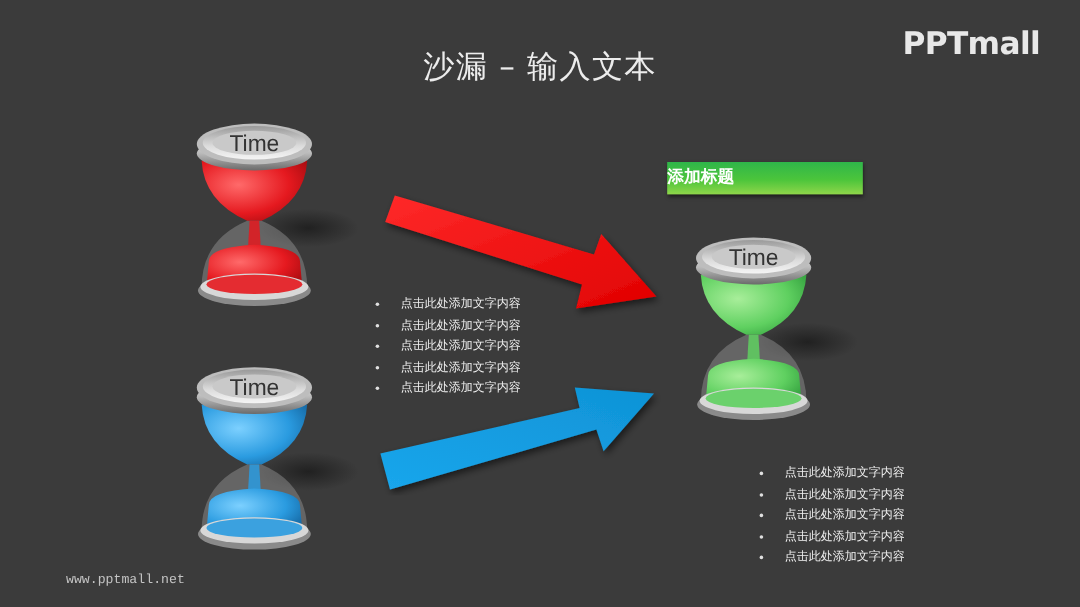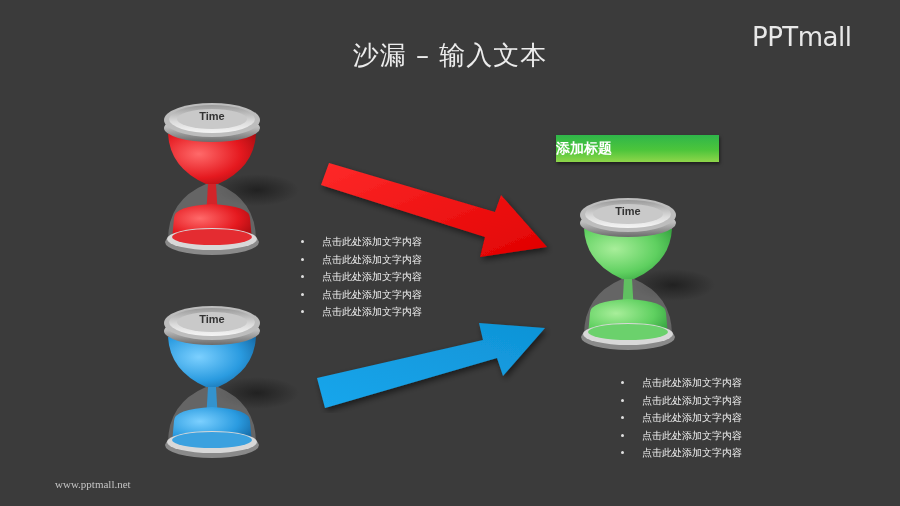--- a/index.html
+++ b/index.html
@@ -9,36 +9,36 @@
       font-family:"DejaVu Sans", sans-serif;
       position:relative;
     }
     .slide { position:absolute; left:0; top:0; width:900px; height:506px; background:#3b3b3b; }
     .title {
       position:absolute; left:0; width:900px; top:38px; text-align:center;
       color:#ececec; font-size:26px; letter-spacing:1px;
     }
     .logo {
       position:absolute; left:752px; top:22px; color:#e8e8e8;
-      font-family:"DejaVu Sans", sans-serif; font-weight:normal; font-size:26px;
+      font-family:"DejaVu Sans", sans-serif; font-weight:bold; font-size:26px;
       letter-spacing:-0.5px;
     }
     .footer {
       position:absolute; left:55px; top:478px; color:#c4c4c4; font-size:11px;
-      font-family:Liberation Serif, serif;
+      font-family:Liberation Mono, monospace;
     }
     .hourglass { position:absolute; width:120px; height:180px; }
     .hourglass svg { position:absolute; left:0; top:0; }
     .time-label {
       position:absolute; left:0; width:100px; top:12px; text-align:center;
-      color:#333; font-size:11px; font-weight:bold;
+      color:#333; font-size:19px; font-weight:normal;
       font-family:"Liberation Sans", sans-serif;
     }
     .bullets {
-      position:absolute; list-style:none; margin:0; padding:0;
+      position:absolute; list-style:none; margin:12px; padding:0;
       color:#f0f0f0; font-size:10px; line-height:17.6px;
     }
     .bullets li { position:relative; padding-left:26px; white-space:nowrap; }
     .bullets li::before {
       content:""; position:absolute; left:5px; top:7px; width:3px; height:3px;
       background:#e0e0e0; border-radius:50%;
     }
     .title-badge {
       position:absolute; left:556px; top:135px; width:163px; height:27px;
       background:linear-gradient(#2fb64a, #4cc53b 55%, #8fd64a);

